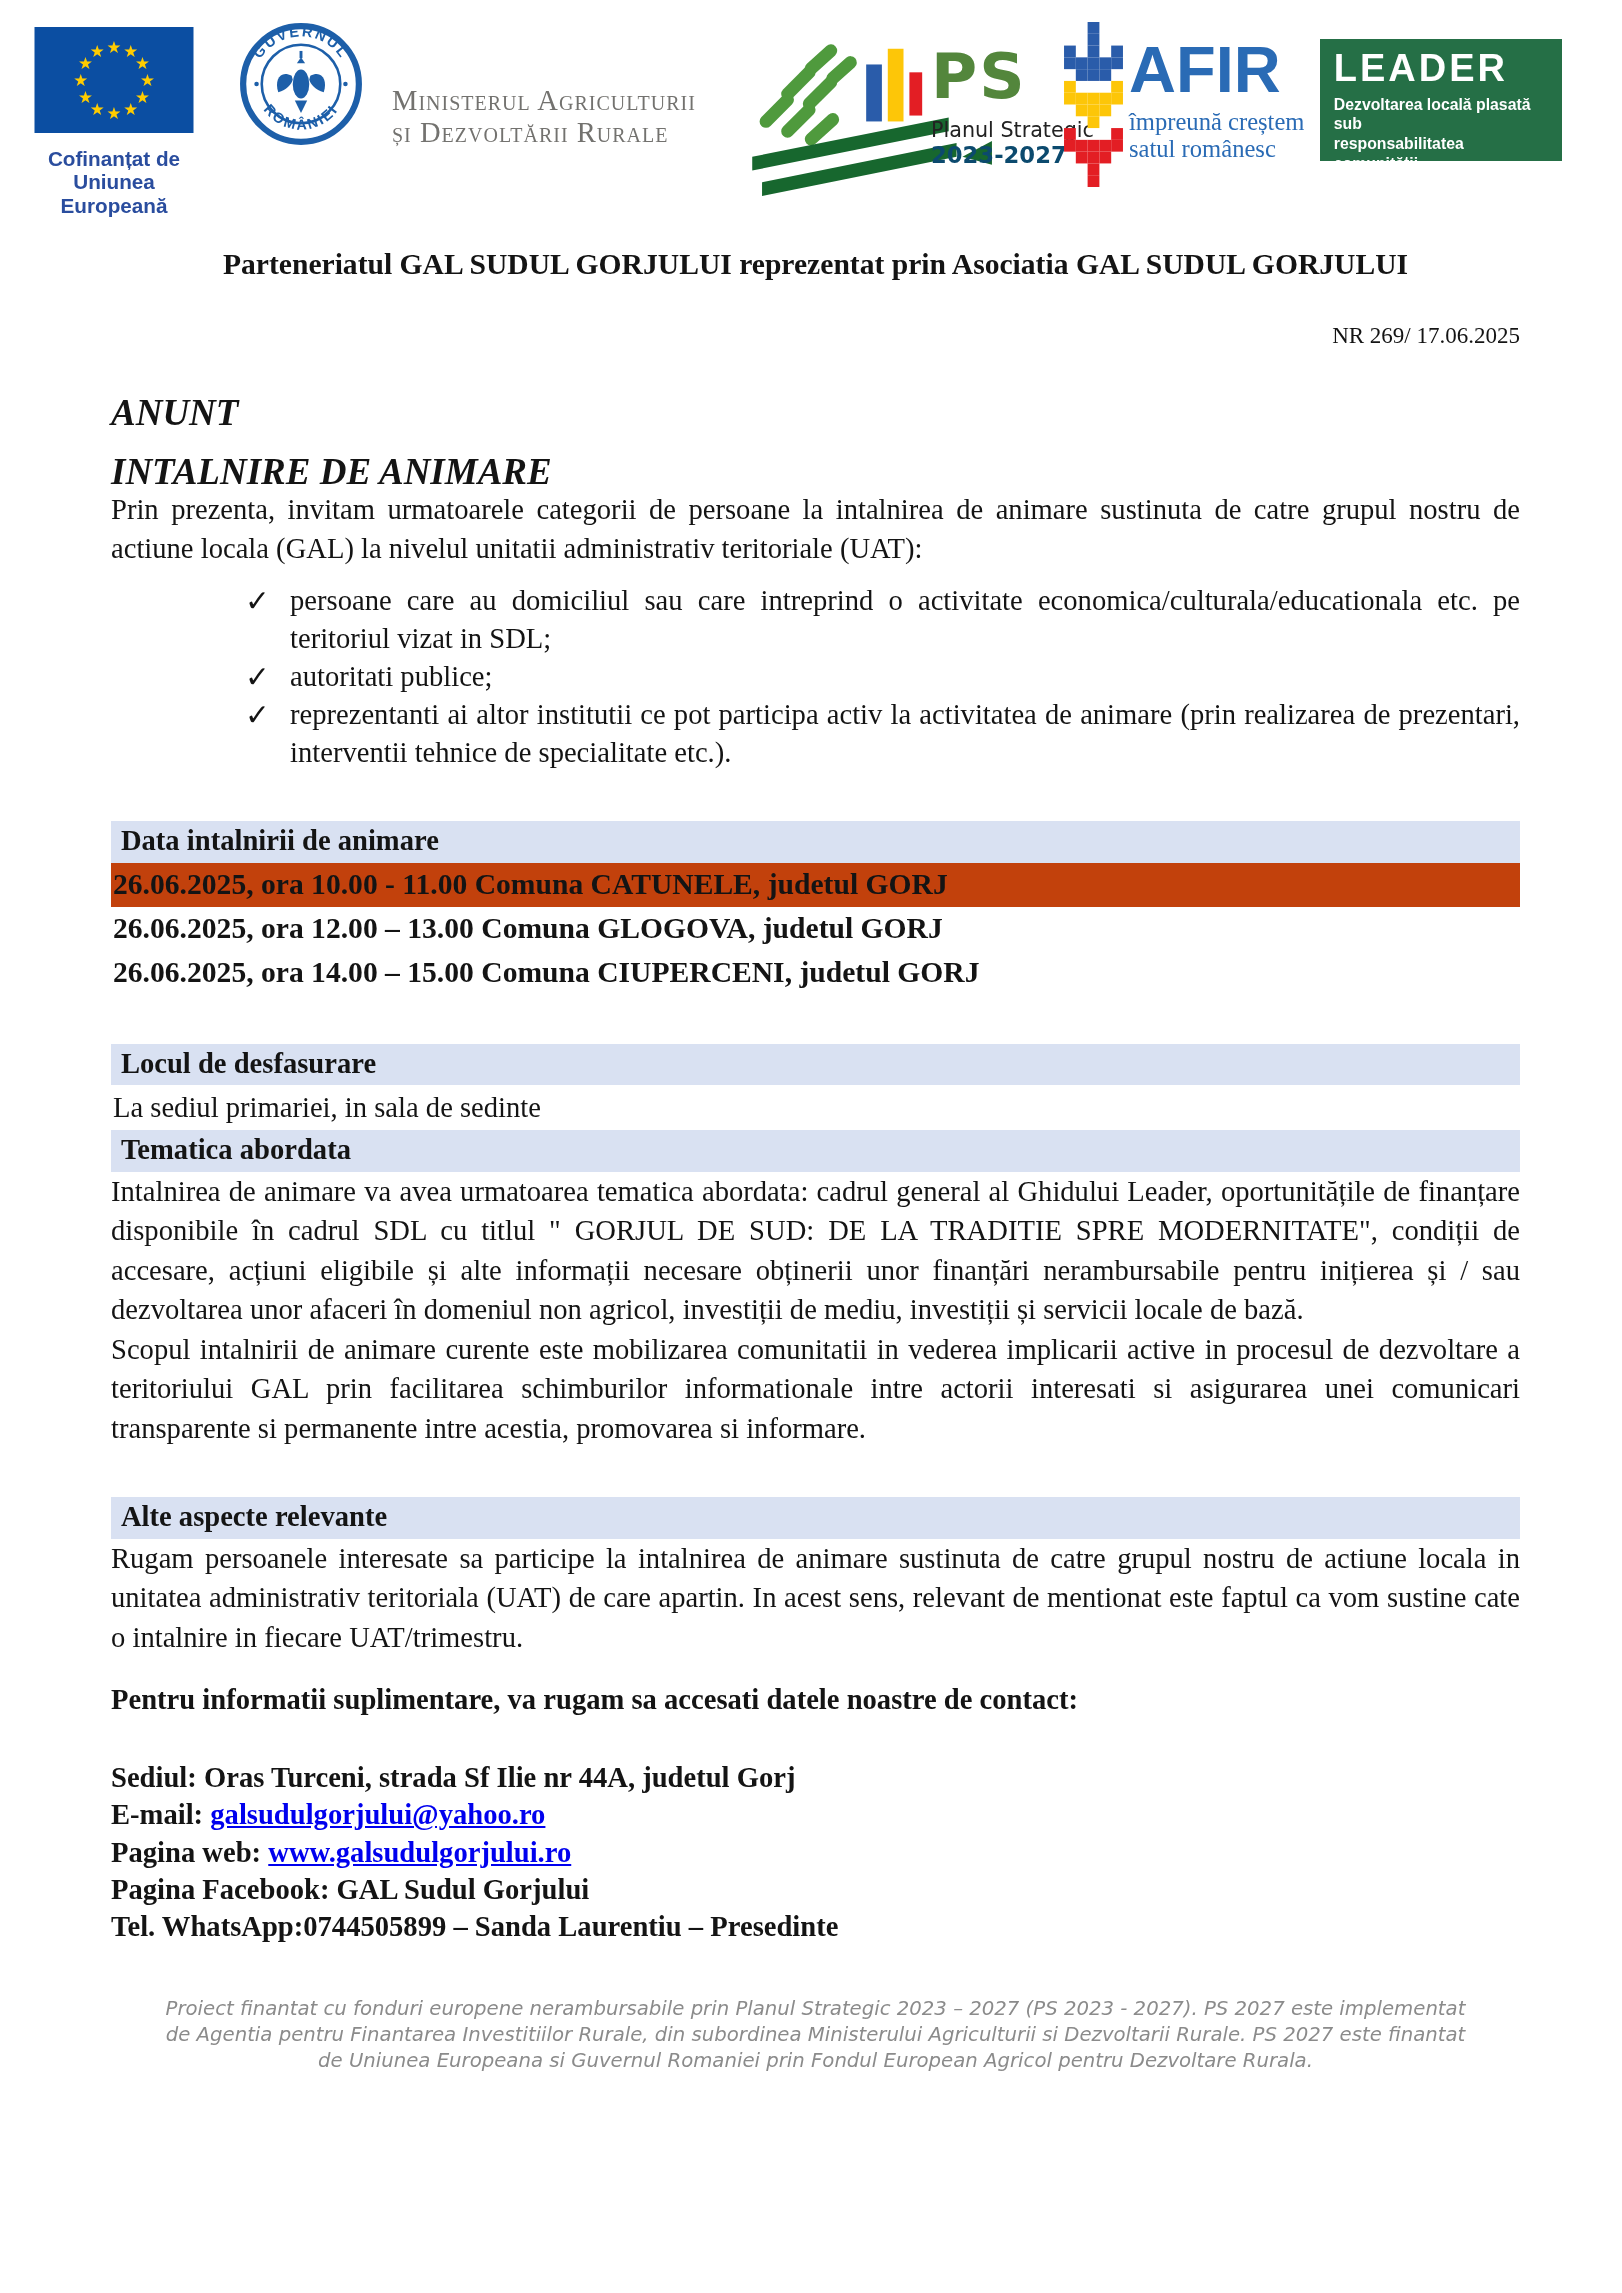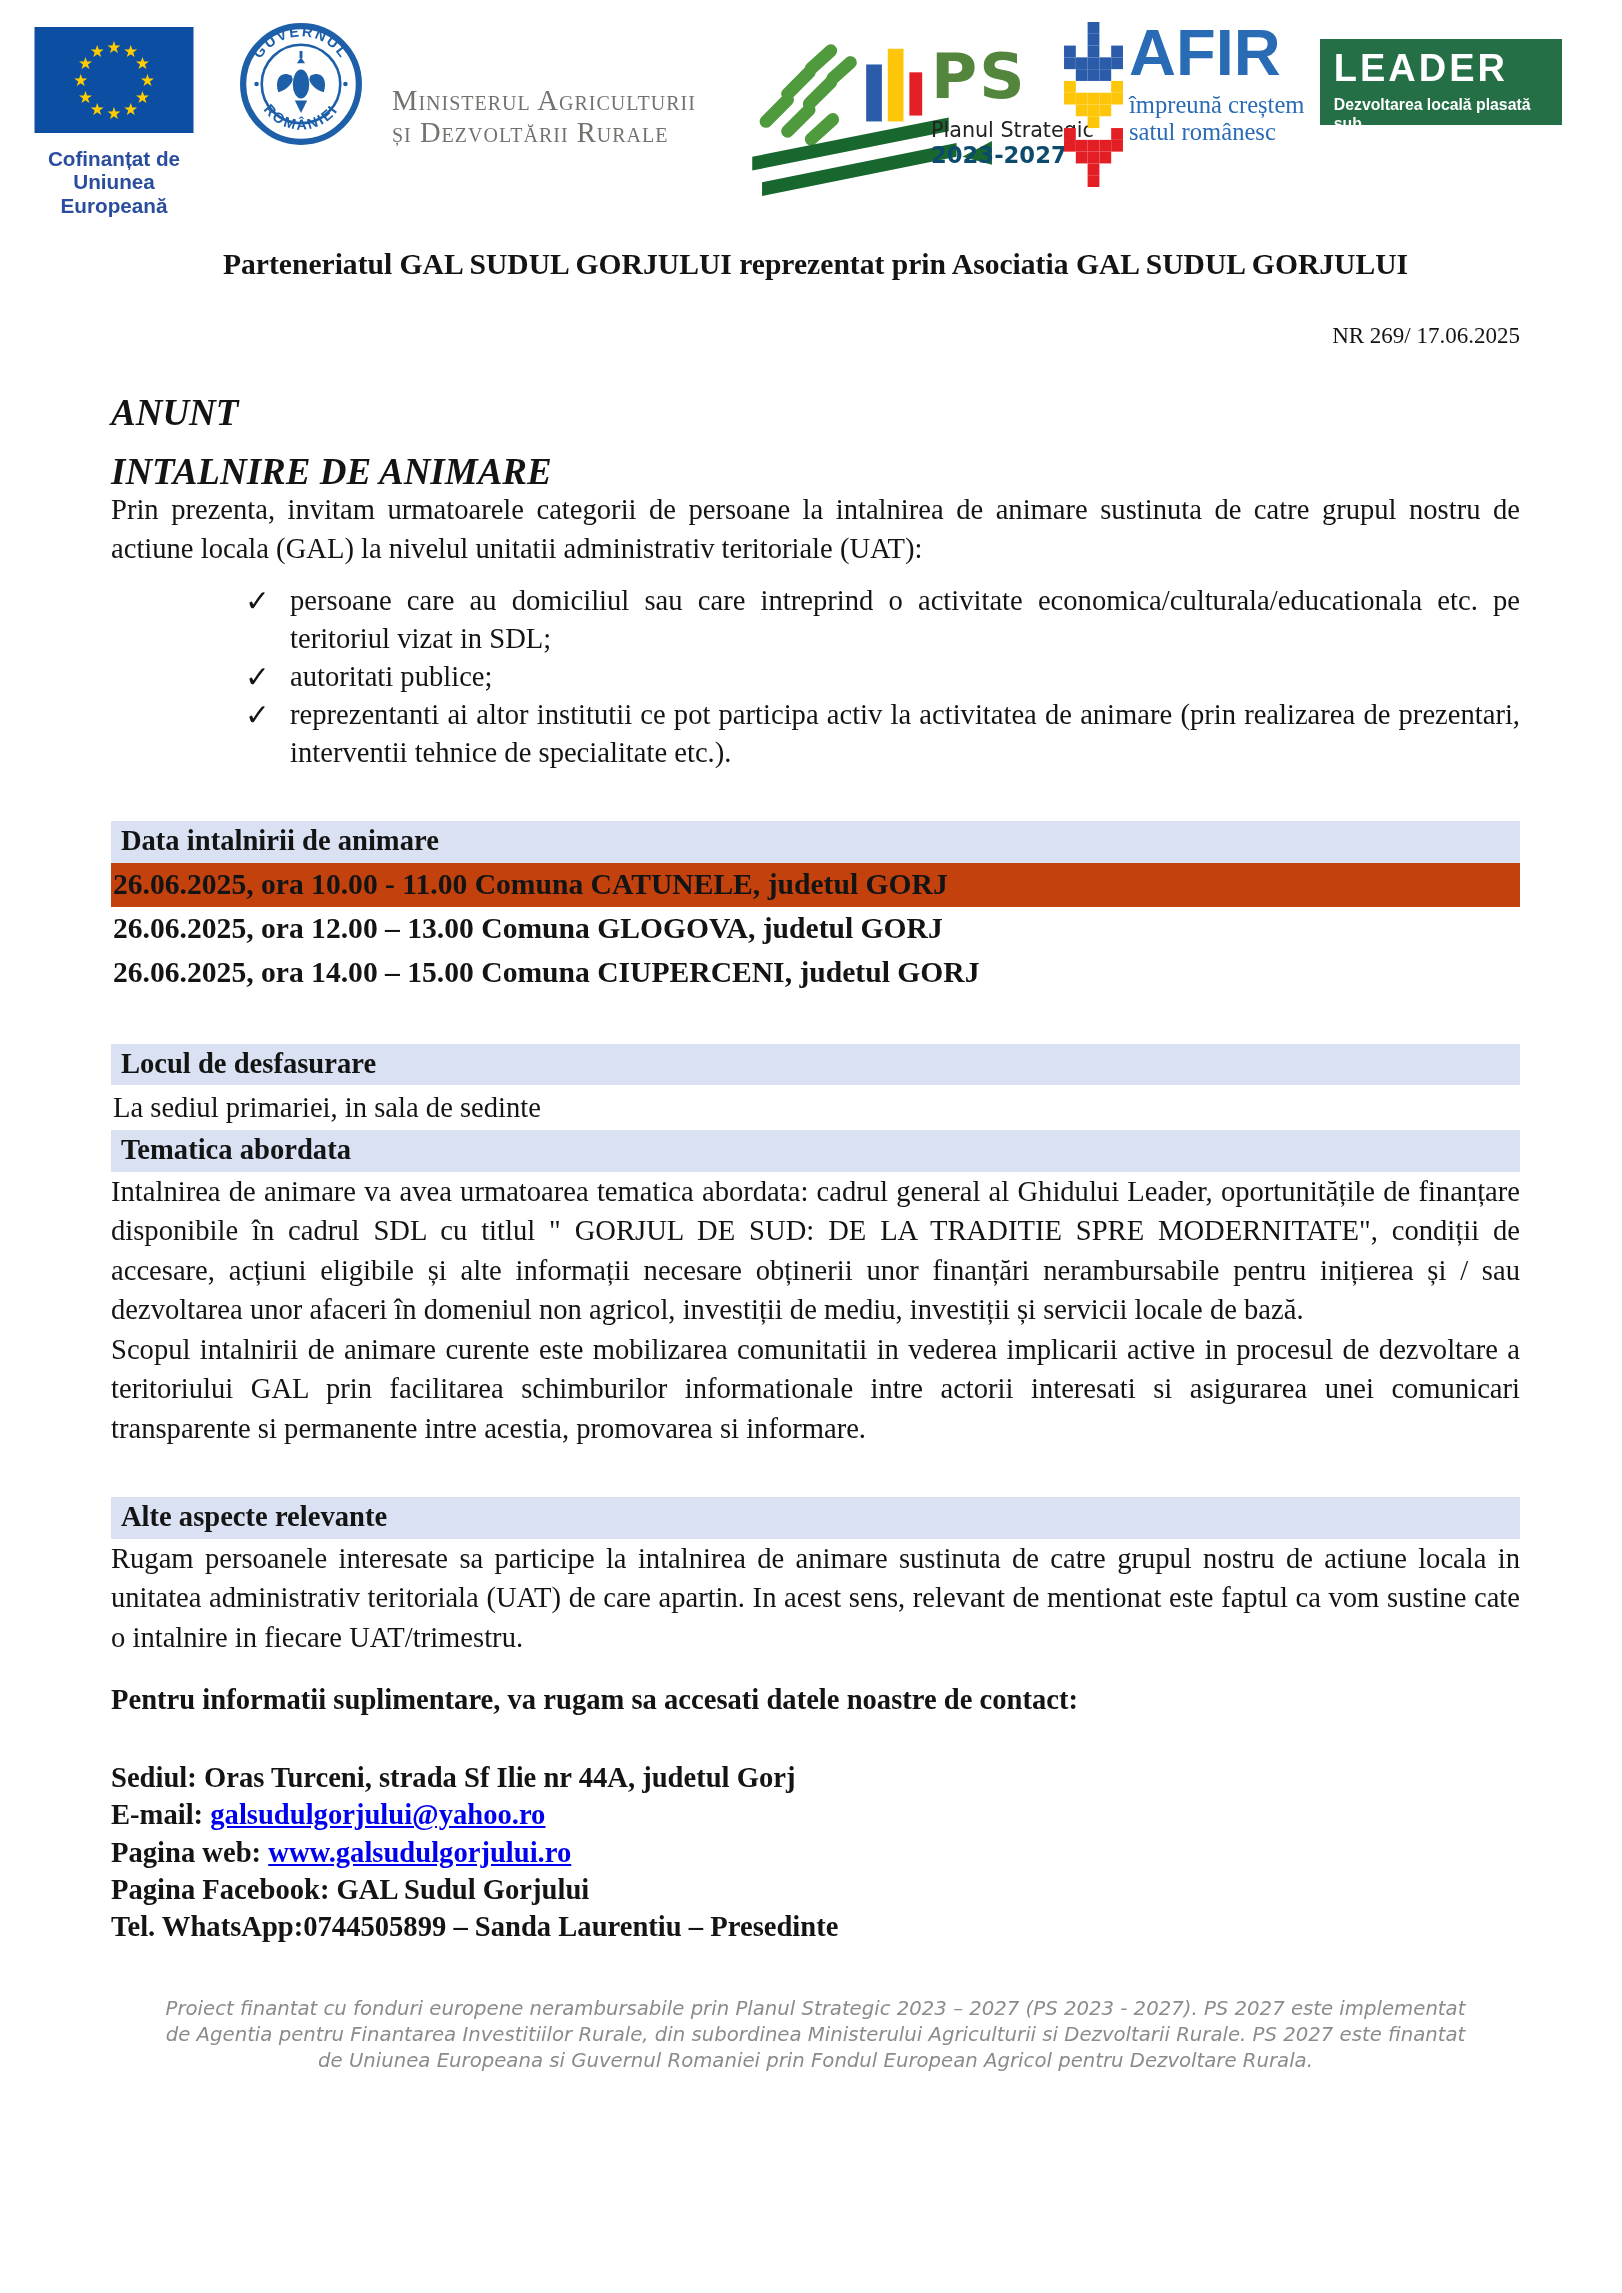--- a/index.html
+++ b/index.html
@@ -32,25 +32,25 @@
     font-variant:small-caps;font-size:28.6px;line-height:1.12;letter-spacing:1px;
     font-family:Liberation Serif, serif;}
   .ps-block{position:absolute;left:752px;top:27.6px;}
   .ps-art{position:absolute;left:0;top:7.9px;}
   .ps-texts{position:absolute;left:179px;top:17.7px;width:167px;font-family:"DejaVu Sans",sans-serif;}
   .ps-abbr{font-size:63px;font-weight:bold;color:var(--ps-green);line-height:1;letter-spacing:2px;}
   .ps-name{margin-top:9.9px;font-size:20.7px;color:#222;}
   .ps-years{font-size:22.7px;font-weight:bold;color:#0c4a6e;}
   .afir-block{position:absolute;left:1064px;top:19.7px;}
   .afir-wheat{position:absolute;left:0;top:2px;}
-  .afir-texts{position:absolute;left:65px;top:0;width:256px;}
+  .afir-texts{position:absolute;left:65px;top:17px;width:256px;}
   .afir-name{font-family:"Liberation Sans",sans-serif;font-size:65px;font-weight:bold;
     color:var(--afir-blue);line-height:1;}
   .afir-tagline{margin-top:5.9px;font-size:24.6px;line-height:1.1;color:var(--afir-blue);}
-  .leader-box{position:absolute;left:1320px;top:39px;width:242px;height:86px;
+  .leader-box{position:absolute;left:1320px;top:39px;width:242px;height:122px;
     background:var(--leader-green);color:#fff;padding:9.9px 11.8px 7.9px 13.8px;
     font-family:"Liberation Sans",sans-serif;}
   .leader-name{font-size:38px;font-weight:bold;letter-spacing:3px;line-height:1.05;}
   .leader-sub{margin-top:5.9px;font-size:15.8px;font-weight:bold;line-height:1.25;}
   
   .content{padding:0 102px 0 111px;}
   .partnership{margin-top:33px;text-align:center;font-weight:bold;font-size:29.6px;}
   .refline{margin-top:42px;text-align:right;font-size:23px;}
   .title{margin-top:45px;font-weight:bold;font-size:37px;line-height:1;font-style:italic;}
   .title2{margin-top:21.7px;}

